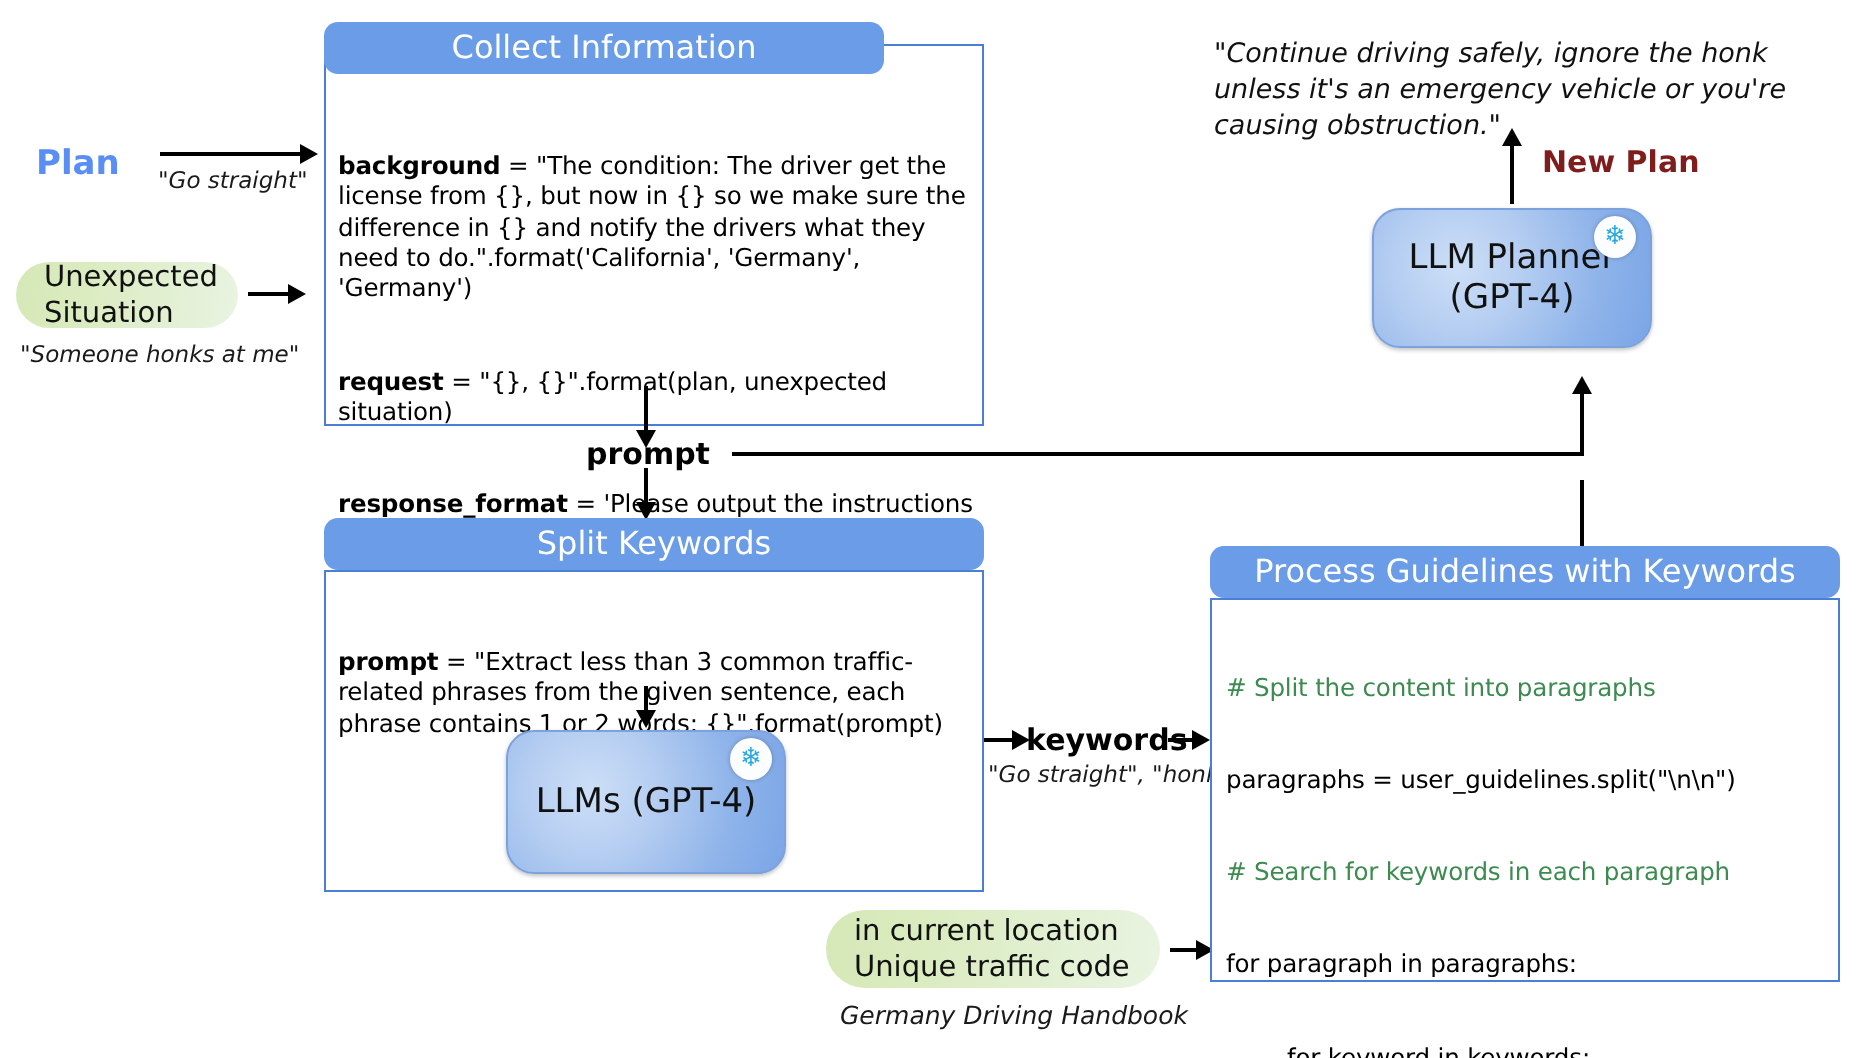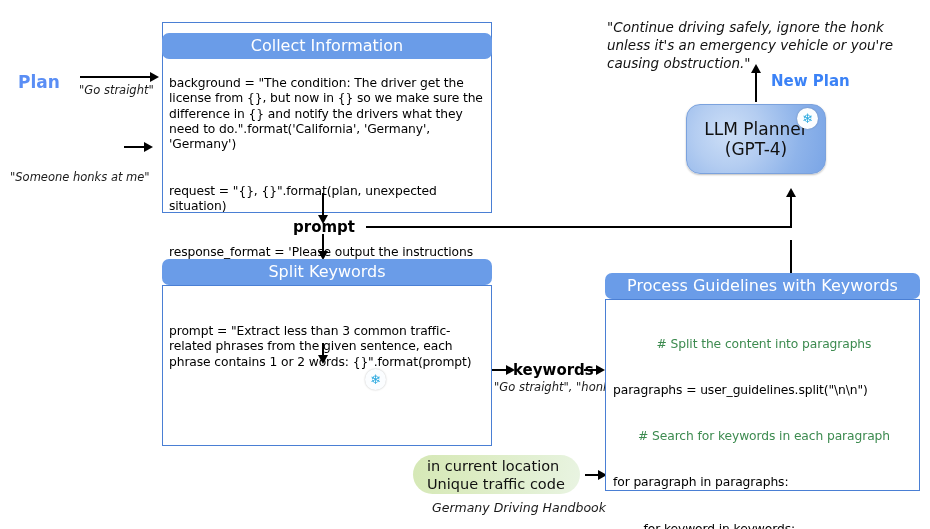--- a/index.html
+++ b/index.html
@@ -37,22 +37,22 @@
     z-index: 3;
   }
   .code {
     position: absolute;
     font-size: 12.3px;
     line-height: 15.4px;
     color: #000;
     white-space: pre-wrap;
     letter-spacing: -0.1px;
   }
-  .code b { font-weight: normal; }
-  .comment { color: #3d8b50; text-align: center; }
+  .code b { font-weight: bold; }
+  .comment { color: #3d8b50; }
 
   
   .llm-node {
     position: absolute;
     border-radius: 14px;
     border: 1px solid #7ba2dd;
     background: radial-gradient(circle at 30% 42%, #cddff7 0%, #b4cdf1 32%, #8fb4ea 68%, #7aa5e6 100%);
     box-shadow: 0 1px 2px rgba(0,0,0,0.25);
     display: flex;
     align-items: center;
@@ -85,21 +85,21 @@
     box-sizing: border-box;
     font-size: 14.5px;
     color: #111;
     padding-left: 14px;
   }
   .pill .ptext { line-height: 18px; }
 
   
   .lbl-bold { position: absolute; font-weight: bold; font-size: 15px; color: #000; }
   .lbl-plan { position: absolute; font-weight: bold; font-size: 17px; color: #5a8ef5; text-align: center; }
-  .lbl-newplan { position: absolute; font-weight: bold; font-size: 15px; color: #3b82f6; }
+  .lbl-newplan { position: absolute; font-weight: bold; font-size: 15px; color: #7f1d1d; }
   .quote { position: absolute; font-style: italic; font-size: 11.5px; color: #1a1a1a; }
   .quote-lg { position: absolute; font-style: italic; font-size: 13.5px; color: #111; line-height: 18px; }
 
   
   .ln { position: absolute; background: #000; }
   .ln-h { height: 2px; }
   .ln-v { width: 2px; }
   .head-r {
     position: absolute; width: 0; height: 0;
     border-top: 5.5px solid transparent;
@@ -123,26 +123,32 @@
 <body>
 
 <div class="canvas">
 
   <div class="lbl-plan" style="left:18px; top:72px;">Plan</div>
 
   <div class="ln ln-h" style="left:80px; top:76px; width:72px;"></div>
   <div class="head-r" style="left:150px; top:71.5px;"></div>
   <div class="quote" style="left:79px; top:83px;">"Go straight"</div>
 
+  <div class="pill" style="left:8px; top:131px; width:111px; height:33px;">
+    <div>
+      <div class="ptext">Unexpected</div>
+      <div class="ptext">Situation</div>
+    </div>
+  </div>
   <div class="ln ln-h" style="left:124px; top:146px; width:22px;"></div>
   <div class="head-r" style="left:144px; top:141.5px;"></div>
   <div class="quote" style="left:10px; top:170px;">"Someone honks at me"</div>
 
   <div class="module" style="left:162px; top:22px; width:330px; height:191px;"></div>
-  <div class="module-header" style="left:162px; top:11px; width:330px;margin-top:22px;">Collect Information</div>
+  <div class="module-header" style="left:162px; top:11px; width:280px;">Collect Information</div>
 
   <div class="code" style="left:169px; top:45px; width:318px;">
     <div><b>background</b><span> = "The condition: The driver get the license from {}, but now in {} so we make sure the difference in {} and notify the drivers what they need to do.".format('California', 'Germany', 'Germany')</span></div>
     <div><b>request</b><span> = "{}, {}".format(plan, unexpected situation)</span></div>
     <div><b>response_format</b><span> = 'Please output the instructions about what should the driver do in one sentence less than 20 words.'</span></div>
     <div><b>prompt</b><span> = background + '\nThe driver says:' + request + '\n' + response_format</span></div>
   </div>
 
   <div class="ln ln-v" style="left:322px; top:193px; height:25px;"></div>
   <div class="head-d" style="left:317.5px; top:215px;"></div>
@@ -159,38 +165,41 @@
   <div class="module" style="left:162px; top:285px; width:330px; height:161px;"></div>
   <div class="module-header" style="left:162px; top:259px; width:330px;">Split Keywords</div>
 
   <div class="code" style="left:169px; top:293px; width:316px;">
     <div><b>prompt</b><span> = "Extract less than 3 common traffic-related phrases from the given sentence, each phrase contains 1 or 2 words: {}".format(prompt)</span></div>
   </div>
 
   <div class="ln ln-v" style="left:322px; top:343px; height:15px;"></div>
   <div class="head-d" style="left:317.5px; top:355px;"></div>
 
+  <div class="llm-node" style="left:253px; top:365px; width:140px; height:72px;">
+    <span class="label">LLMs (GPT-4)</span>
+  </div>
   <div class="snow" style="left:365px; top:369px;">
     <span>❄</span>
   </div>
 
   <div class="ln ln-h" style="left:492px; top:369px; width:18px;"></div>
   <div class="head-r" style="left:506px; top:364.5px;"></div>
   <div class="ln ln-h" style="left:584px; top:369px; width:18px;"></div>
   <div class="head-r" style="left:596px; top:364.5px;"></div>
   <div class="lbl-bold" style="left:513px; top:361px;">keywords</div>
   <div class="quote" style="left:494px; top:380px;">"Go straight", "honk"</div>
 
   <div class="pill" style="left:413px; top:455px; width:167px; height:39px;">
     <div>
       <div class="ptext">in current location</div>
       <div class="ptext">Unique traffic code</div>
     </div>
   </div>
-  <div class="quote" style="left:420px; top:500px; font-size:12.5px;margin-left:12px;">Germany Driving Handbook</div>
+  <div class="quote" style="left:420px; top:500px; font-size:12.5px;">Germany Driving Handbook</div>
   <div class="ln ln-h" style="left:585px; top:474px; width:18px;"></div>
   <div class="head-r" style="left:598px; top:469.5px;"></div>
 
   <div class="module" style="left:605px; top:299px; width:315px; height:192px;"></div>
   <div class="module-header" style="left:605px; top:273px; width:315px;">Process Guidelines with Keywords</div>
 
   <div class="code" style="left:613px; top:306px; width:302px;">
     <div class="comment"># Split the content into paragraphs</div>
     <div>paragraphs = user_guidelines.split("\n\n")</div>
     <div class="comment"># Search for keywords in each paragraph</div>

